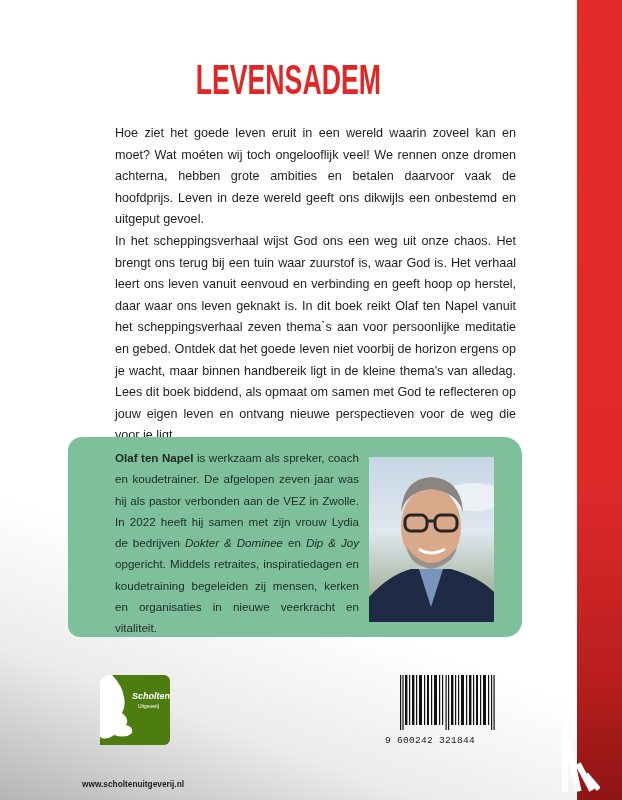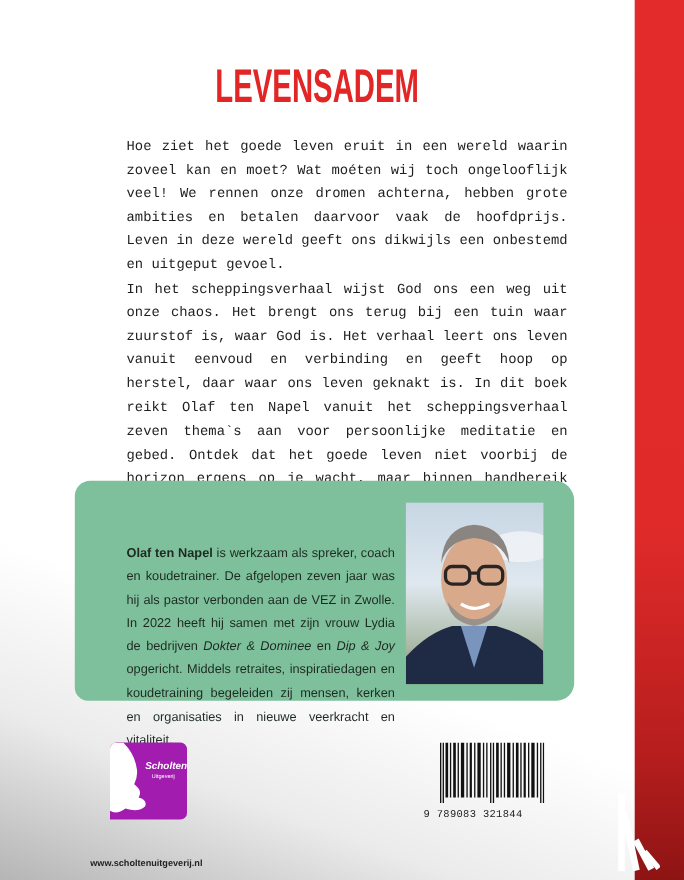--- a/index.html
+++ b/index.html
@@ -1,26 +1,26 @@
 <!DOCTYPE html>
 <html><head>
 <meta charset="utf-8">
 <style>
   html,body{margin:0;padding:0;}
   body{width:622px;height:800px;position:relative;overflow:hidden;background:#fdfdfd;font-family:"Liberation Sans",sans-serif;}
   .page{position:absolute;left:0;top:0;width:622px;height:800px;background:linear-gradient(200deg,#ffffff 0%,#ffffff 70%,#ebebeb 85%,#b5b5b5 100%);}
   .red-strip{position:absolute;left:577px;top:0;width:45px;height:800px;background:linear-gradient(180deg,#e32b2b 0%,#e02a2a 60%,#b81e1e 85%,#8e1414 100%);}
   .title{position:absolute;left:0;width:577px;top:55px;text-align:center;color:#e22626;font-family:"Liberation Sans",sans-serif;font-weight:bold;font-size:43px;letter-spacing:0px;transform:scaleX(0.62);transform-origin:288px 0;line-height:48px;}
   .intro{position:absolute;left:115px;top:123px;width:401px;font-size:12.6px;line-height:21.6px;color:#1e1e1e;text-align:justify;}
-  .intro p{margin:0;font-family:Liberation Mono, monospace;}
+  .intro p{margin:0;}
   .bio-box{position:absolute;left:68px;top:437px;width:454px;height:200px;background:#7fc09c;border-radius:14px 18px 16px 12px;}
-  .bio-text{position:absolute;left:115px;top:447px;width:244px;font-size:11.6px;line-height:21.3px;color:#1d2a22;text-align:justify;margin-top:45px;}
+  .bio-text{position:absolute;left:115px;top:447px;width:244px;font-size:11.6px;line-height:21.3px;color:#1d2a22;text-align:justify;}
   .bio-text b{font-weight:bold;}
   .photo{position:absolute;left:369px;top:457px;width:125px;height:165px;overflow:hidden;background:linear-gradient(180deg,#c7d6e4 0%,#dfe8ef 45%,#a9b8a4 80%,#6f8a55 100%);}
-  .logo{position:absolute;left:100px;top:675px;width:70px;height:70px;background:#a21caf;border-radius:6px 6px 6px 0;overflow:hidden;}
+  .logo{position:absolute;left:100px;top:675px;width:70px;height:70px;background:#4d7c0f;border-radius:6px 6px 6px 0;overflow:hidden;}
   .logo-text{position:absolute;left:32px;top:16px;color:#fff;font-size:9px;font-weight:bold;font-style:italic;}
   .logo-sub{position:absolute;left:38px;top:28px;color:#fff;font-size:5px;}
   .logo-url{position:absolute;left:82px;top:752px;font-size:8.3px;font-weight:bold;color:#222;margin-top:27px;}
   .barcode{position:absolute;left:400px;top:675px;width:95px;height:55px;}
   .isbn{position:absolute;left:385px;top:735px;width:115px;font-family:"Liberation Mono",monospace;font-size:9.5px;letter-spacing:0.3px;color:#222;}
   .publisher-mark{position:absolute;left:560px;top:720px;width:40px;height:75px;}
 </style>
 </head>
 <body>
 
@@ -86,21 +86,21 @@
       <rect x="69" y="0" width="2.4" height="50"></rect>
     <rect x="73" y="0" width="1.2" height="50"></rect>
       <rect x="76" y="0" width="2" height="50"></rect>
     <rect x="80" y="0" width="1.2" height="50"></rect>
       <rect x="83" y="0" width="3" height="50"></rect>
     <rect x="88" y="0" width="1.2" height="50"></rect>
     <rect x="91" y="0" width="1.2" height="55"></rect>
       <rect x="93.5" y="0" width="1.2" height="55"></rect>
   </g>
 </svg>
-<div class="isbn">9 789083 321844</div>
+<div class="isbn">9 600242 321844</div>
 
 <svg class="publisher-mark" viewBox="0 0 40 75">
   <g fill="#fff">
     <rect x="2" y="2" width="6" height="70"></rect>
     <rect x="10" y="18" width="6" height="54" transform="rotate(-12 13 45)"></rect>
     <rect x="22" y="42" width="6" height="30" transform="rotate(-28 25 57)"></rect>
     <rect x="30" y="52" width="5" height="20" transform="rotate(-40 32 62)"></rect>
   </g>
 </svg>
 

